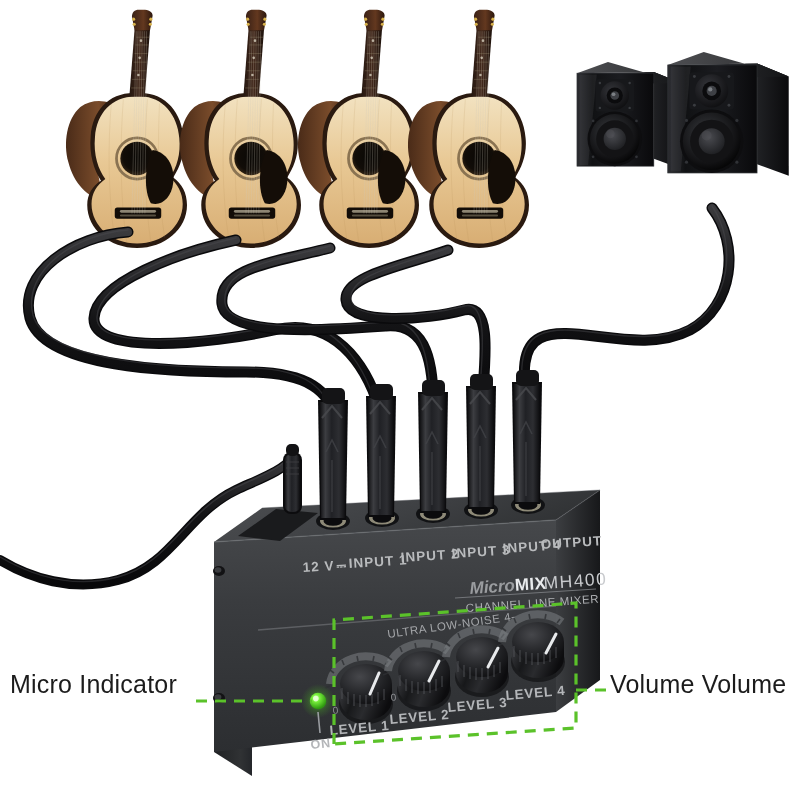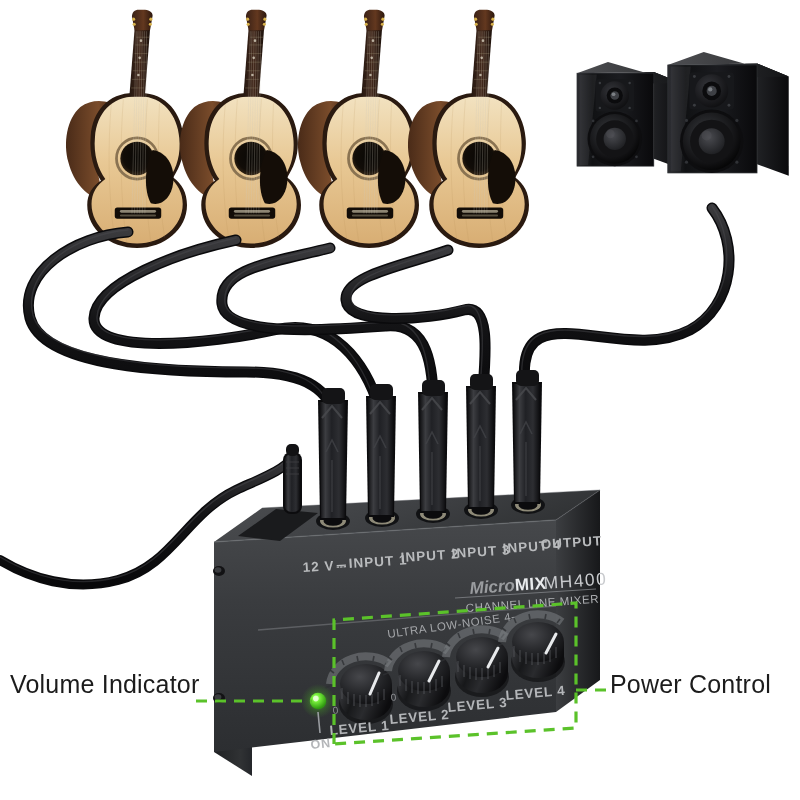--- a/index.html
+++ b/index.html
@@ -535,16 +535,16 @@
       </g>
     </g>
 
     <g fill="none" stroke="#5bc22a" stroke-width="3.2" stroke-dasharray="11 8">
       <path d="M196 701 L312 701"></path>
       <path d="M334 744 L334 620 L576 603 L576 728 L334 744 Z"></path>
       <path d="M576 690 L612 690"></path>
     </g>
   </svg>
 
-  <div class="anno" id="power-label">Volume Indicator</div>
-  <div class="anno" id="volume-label">Power Control</div>
+  <div class="anno" id="power-label">Micro Indicator</div>
+  <div class="anno" id="volume-label">Volume Volume</div>
 
 </div>
 
 </body></html>

